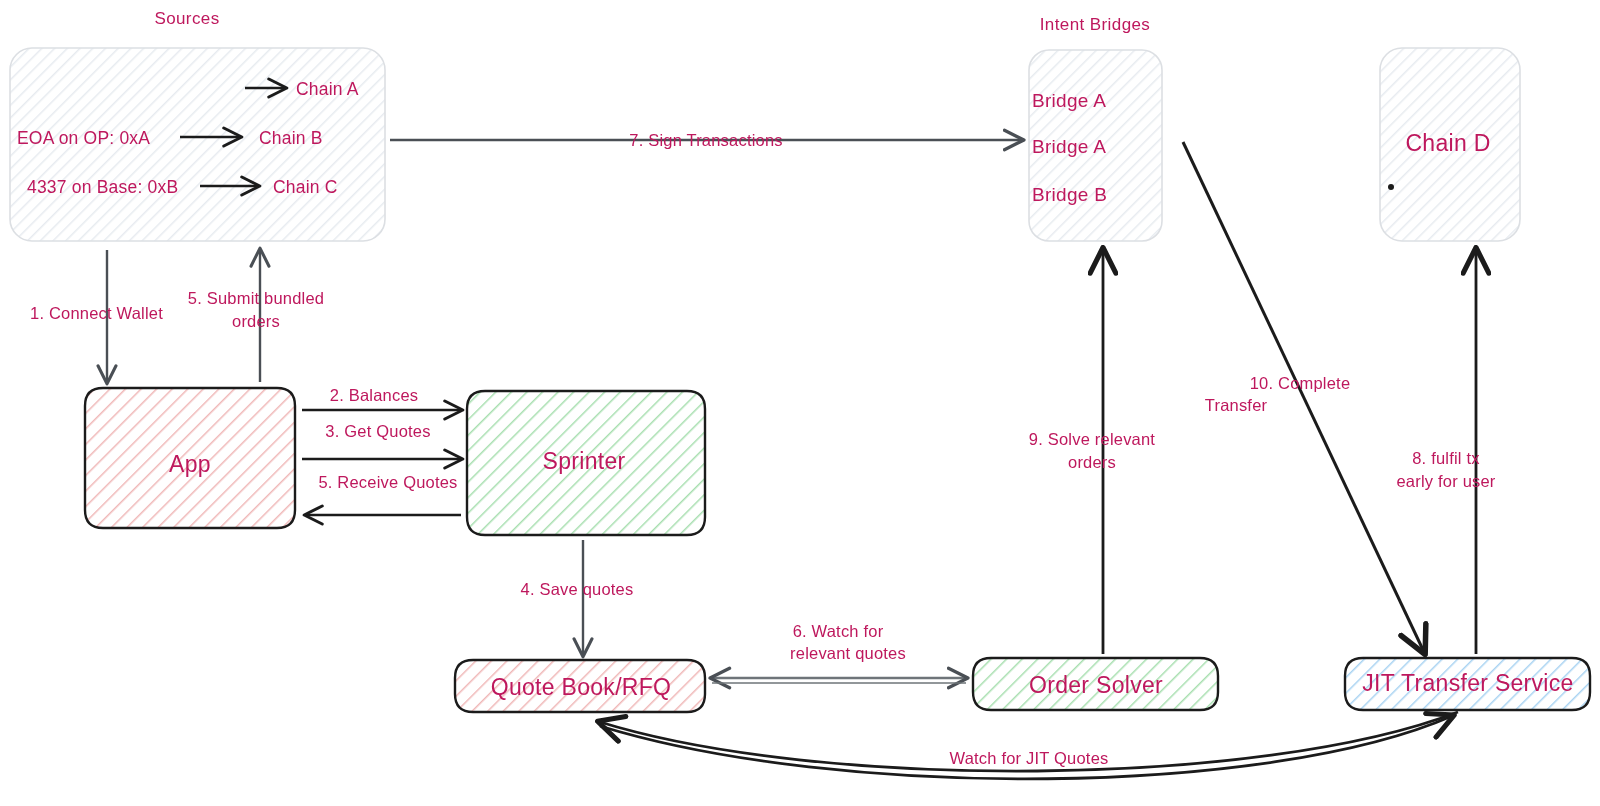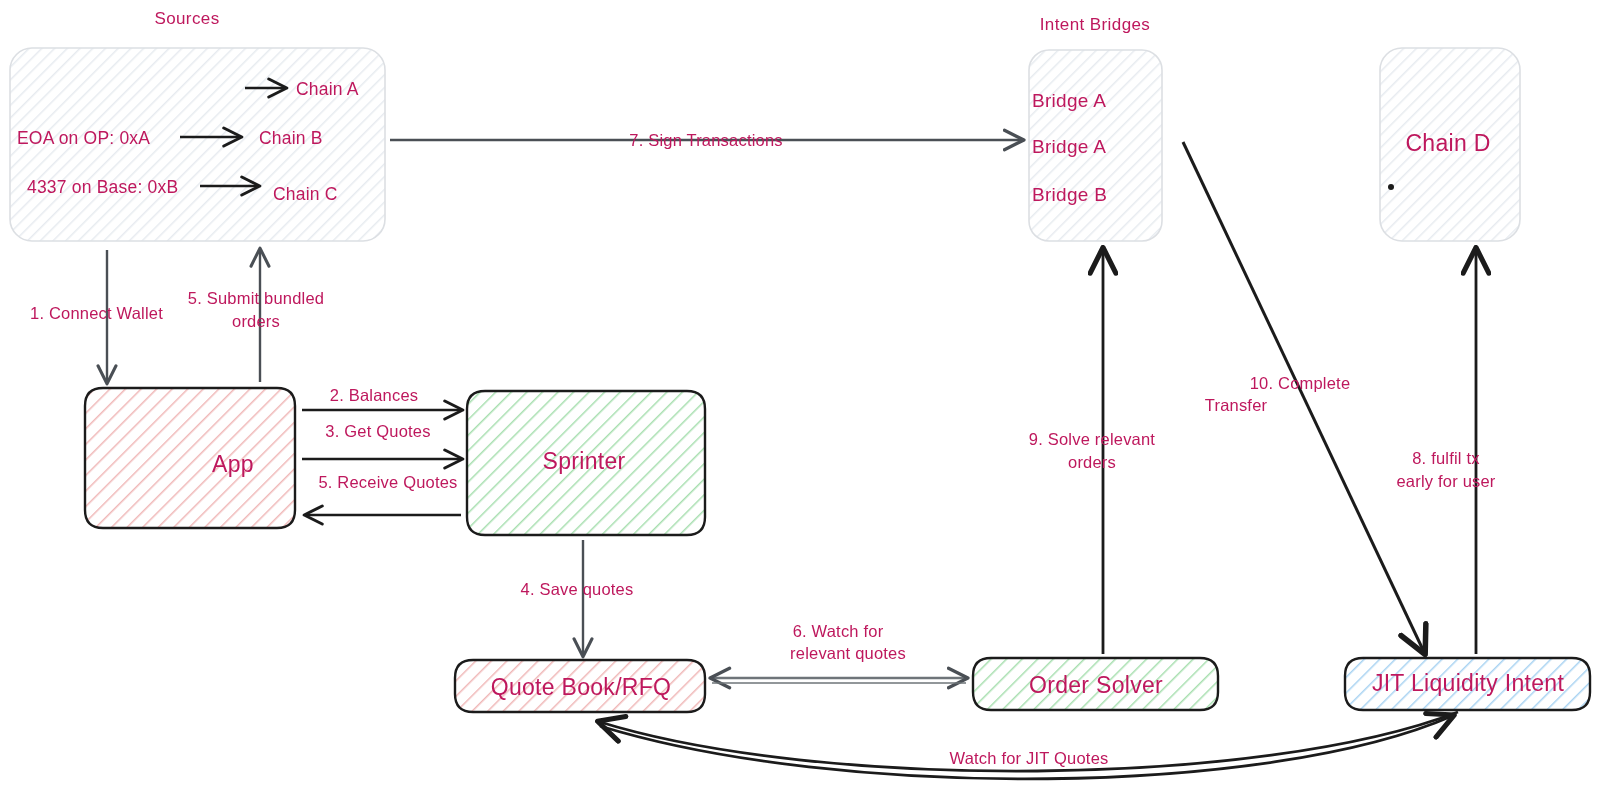--- a/index.html
+++ b/index.html
@@ -144,37 +144,37 @@
   <div class="lbl grp-title ctr" style="left:187px;top:8px;">Sources</div>
 
   <div class="lbl grp-title ctr" style="left:1095px;top:14px;">Intent Bridges</div>
 
   <div class="lbl src-line lft" style="left:296px;top:78px;">Chain A</div>
 
   <div class="lbl src-line lft" style="left:17px;top:127px;">EOA on OP: 0xA</div>
   <div class="lbl src-line lft" style="left:259px;top:127px;">Chain B</div>
 
   <div class="lbl src-line lft" style="left:27px;top:176px;">4337 on Base: 0xB</div>
-  <div class="lbl src-line lft" style="left:273px;top:183px;">Chain C</div>
+  <div class="lbl src-line lft" style="left:273px;top:176px;">Chain C</div>
 
   <div class="lbl bridge-line lft" style="left:1032px;top:88px;">Bridge A</div>
   <div class="lbl bridge-line lft" style="left:1032px;top:134px;">Bridge A</div>
   <div class="lbl bridge-line lft" style="left:1032px;top:182px;">Bridge B</div>
 
   <div class="lbl node-title ctr" style="left:1448px;top:128px;">Chain D</div>
 
-  <div class="lbl node-title ctr" style="left:190px;top:449px;margin-left:43px;">App</div>
+  <div class="lbl node-title ctr" style="left:190px;top:449px;">App</div>
 
   <div class="lbl node-title ctr" style="left:584px;top:446px;">Sprinter</div>
 
   <div class="lbl node-title ctr" style="left:581px;top:672px;">Quote Book/RFQ</div>
 
   <div class="lbl node-title ctr" style="left:1096px;top:670px;">Order Solver</div>
 
-  <div class="lbl node-title ctr" style="left:1468px;top:668px;">JIT Liquidity Intent</div>
+  <div class="lbl node-title ctr" style="left:1468px;top:668px;">JIT Transfer Service</div>
 
   <div class="lbl edge-lbl lft" style="left:30px;top:302px;">1. Connect Wallet</div>
 
   <div class="lbl edge-lbl ctr" style="left:256px;top:287px;">5. Submit bundled</div>
   <div class="lbl edge-lbl ctr" style="left:256px;top:310px;">orders</div>
 
   <div class="lbl edge-lbl ctr" style="left:374px;top:384px;">2. Balances</div>
 
   <div class="lbl edge-lbl ctr" style="left:378px;top:420px;">3. Get Quotes</div>
 

